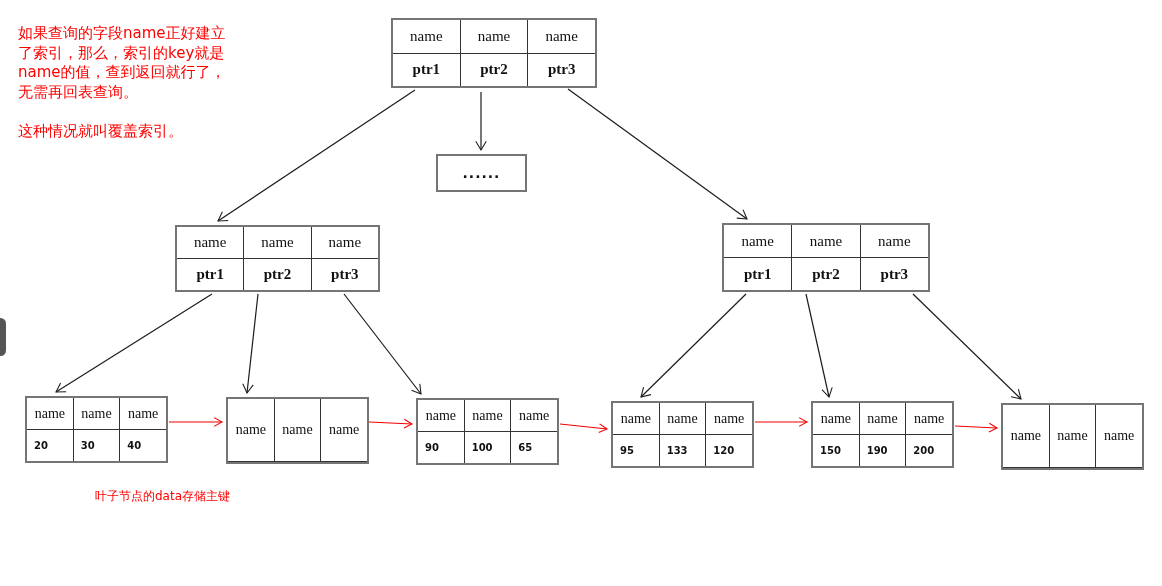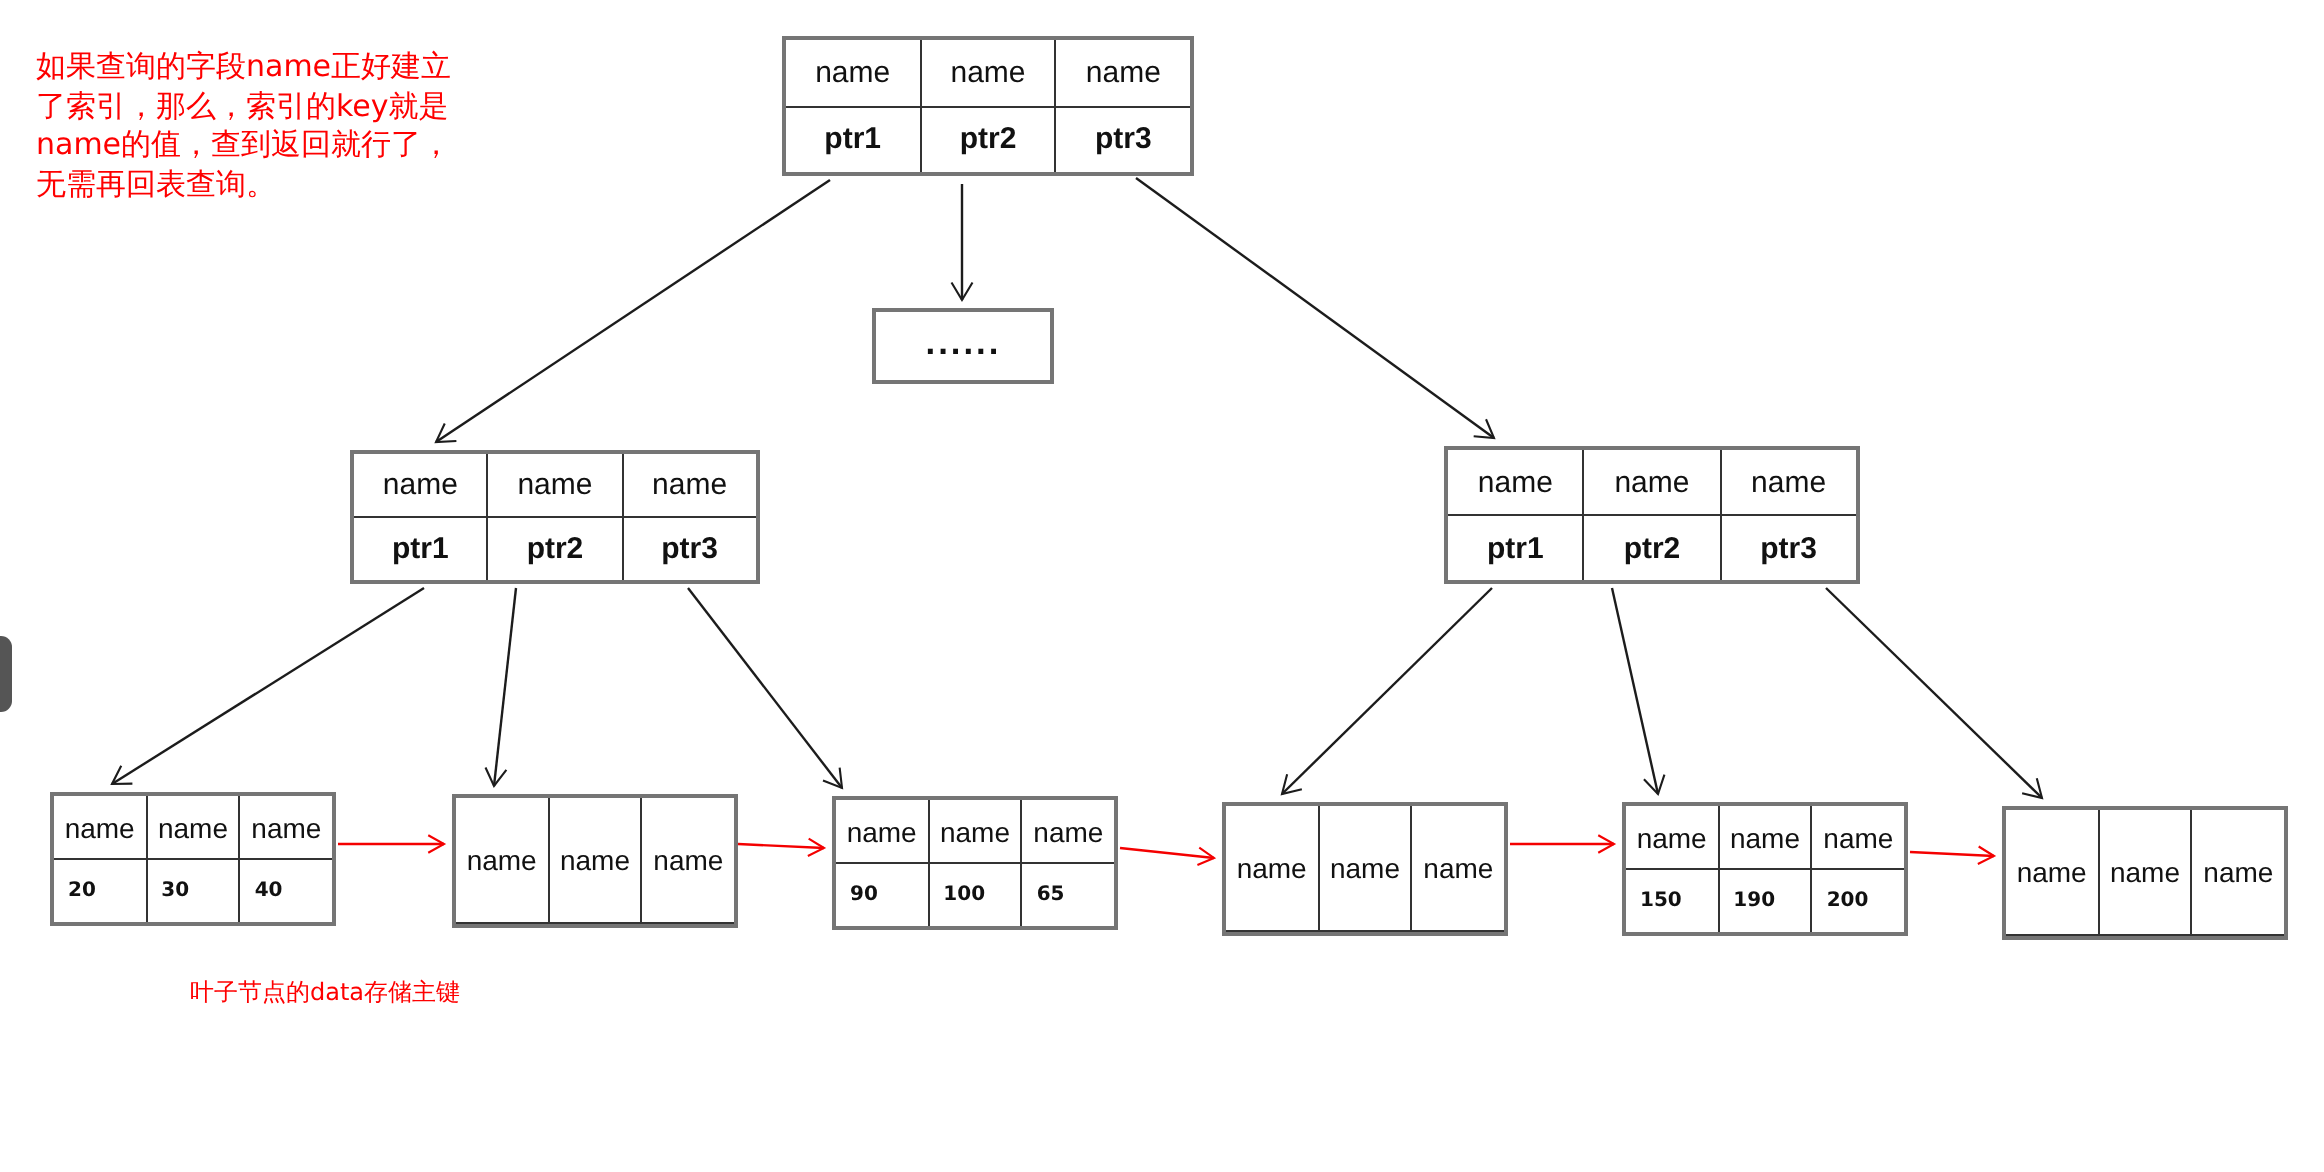--- a/index.html
+++ b/index.html
@@ -33,21 +33,21 @@
     position:absolute;
     border:2px solid var(--box-border);
     background:#fff;
     display:flex;flex-direction:column;
   }
   .nrow{flex:1;display:flex;}
   .nrow.hdr{border-bottom:1px solid var(--cell-divider);}
   .ncell{
     flex:1;display:flex;align-items:center;justify-content:center;
     border-right:1px solid var(--cell-divider);
-    font-family:Liberation Sans, sans-serif;
+    font-family:Liberation Serif, serif;
     font-size:15px;color:#111;
     overflow:hidden;
   }
   .ncell:last-child{border-right:none;}
   .nrow.ptr .ncell{font-weight:600;}
   
   .ellipsis-box{
     position:absolute;
     border:2px solid var(--box-border);
     background:#fff;
@@ -94,20 +94,21 @@
 <body>
 
 <div id="canvas">
 
   <div class="red-note">
     <div class="red-note-line">如果查询的字段name正好建立</div>
     <div class="red-note-line">了索引，那么，索引的key就是</div>
     <div class="red-note-line">name的值，查到返回就行了，</div>
     <div class="red-note-line">无需再回表查询。</div>
     <div class="red-note-line"></div>
+    <div class="red-note-line">这种情况就叫覆盖索引。</div>
   </div>
 
   <div class="node" style="left:391px;top:18px;width:206px;height:70px;">
     <div class="nrow hdr">
       <div class="ncell">name</div>
       <div class="ncell">name</div>
       <div class="ncell">name</div>
     </div>
     <div class="nrow ptr">
       <div class="ncell">ptr1</div>
@@ -176,20 +177,25 @@
       <div class="ncell">100</div>
       <div class="ncell">65</div>
     </div>
   </div>
 
   <div class="node leaf" style="left:611px;top:401px;width:143px;height:67px;">
     <div class="nrow hdr">
       <div class="ncell">name</div>
       <div class="ncell">name</div>
       <div class="ncell">name</div>
+    </div>
+    <div class="nrow val">
+      <div class="ncell">95</div>
+      <div class="ncell">133</div>
+      <div class="ncell">120</div>
     </div>
   </div>
 
   <div class="node leaf" style="left:811px;top:401px;width:143px;height:67px;">
     <div class="nrow hdr">
       <div class="ncell">name</div>
       <div class="ncell">name</div>
       <div class="ncell">name</div>
     </div>
     <div class="nrow val">

